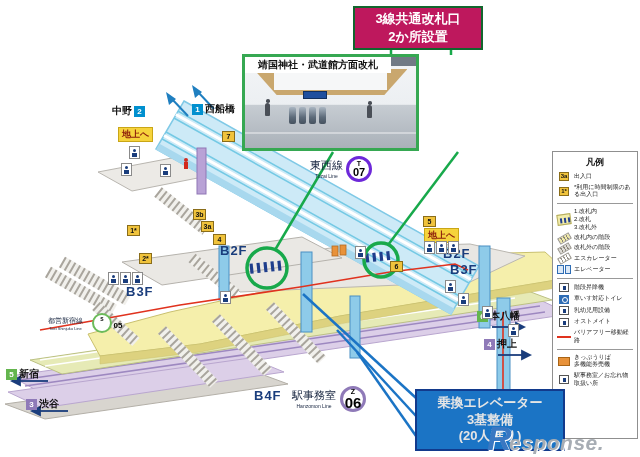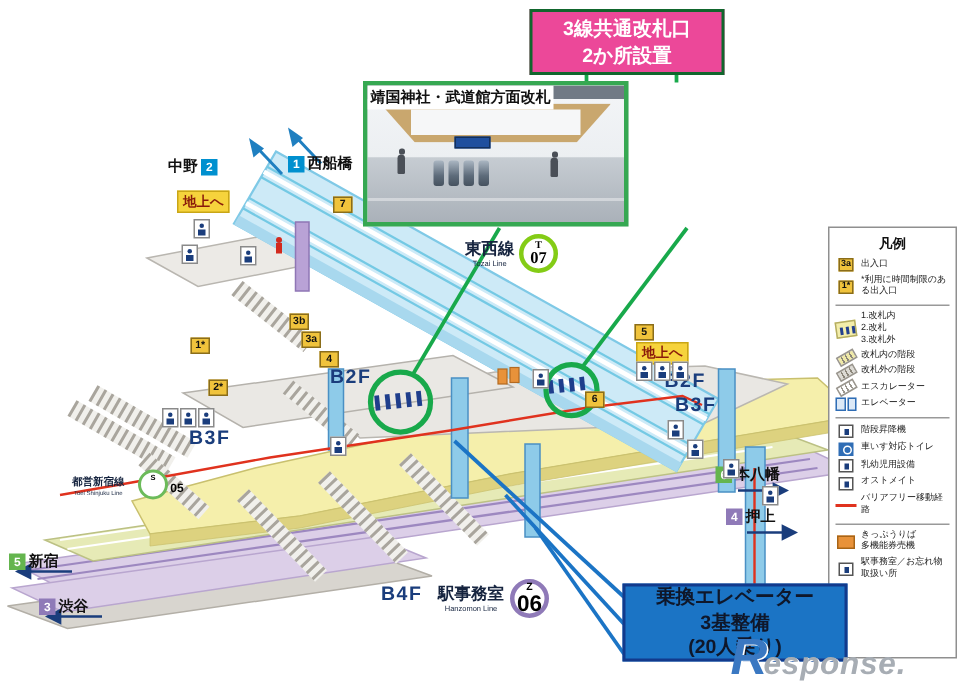--- a/index.html
+++ b/index.html
@@ -3,46 +3,46 @@
 <meta charset="utf-8">
 <style>
   * { box-sizing: border-box; margin: 0; padding: 0; }
   body { font-family: "Liberation Sans", "DejaVu Sans", sans-serif; background: #fff; }
   #stage { position: relative; width: 640px; height: 457px; background: #fff; overflow: hidden; }
 
   #diagram-svg { position: absolute; left: 0; top: 0; z-index: 1; }
 
   
   #top-box { position: absolute; left: 353px; top: 6px; width: 130px; height: 44px; z-index: 6;
-    background: #ec4899; border: 2px solid #11662d; color: #fff; font-weight: bold; font-size: 13px;
+    background: #be185d; border: 2px solid #11662d; color: #fff; font-weight: bold; font-size: 13px;
     display: flex; flex-direction: column; align-items: center; justify-content: center; line-height: 1.35; }
 
   
   .photo { position: absolute; top: 54px; height: 97px; border: 3px solid #36a852; background: #e8ecef; z-index: 5; overflow: hidden; }
   #photo-left  { left: 242px; width: 177px; }
   #photo-right { left: 419px; width: 167px; }
   .photo-caption { position: absolute; left: 0; top: 0; z-index: 3; background: #fff; color: #111;
-    font-weight: bold; font-size: 10px; padding: 1px 2px; white-space: nowrap; }
+    font-weight: bold; font-size: 10px; padding: 1px 13px; white-space: nowrap; }
   .scene { position: absolute; inset: 0; background: linear-gradient(#f3f5f7 0%, #eceff2 52%, #c6ccd2 53%, #aab1b9 100%); }
   .scene .topstrip { position: absolute; left: 0; right: 0; top: 0; height: 9px; background: #717a85; }
   .ceiling { position: absolute; left: 5%; right: 5%; top: 12px; height: 26px; background: #c9a76e;
     clip-path: polygon(0 0, 100% 0, 85% 100%, 15% 100%); }
   .ceiling-in { position: absolute; left: 17%; right: 17%; top: 16px; height: 17px; background: #f6f7f8; }
   .sign { position: absolute; width: 24px; height: 8px; background: #1f4f9e; border: 1px solid #12305e; }
   .gate { position: absolute; width: 7px; height: 17px; border-radius: 2px;
     background: linear-gradient(#aab6c2, #5d6b7a 60%, #46525f); }
   .person { position: absolute; width: 5px; height: 13px; background: #4a4f57; border-radius: 2.5px 2.5px 1px 1px; }
   .person::before { content: ""; position: absolute; top: -4px; left: 1px; width: 3.5px; height: 3.5px; border-radius: 50%; background: #4a4f57; }
   .booth { position: absolute; width: 20px; height: 11px; background: #eef0f2; border: 1px solid #c2c7cc;
     border-radius: 50% 50% 42% 42% / 65% 65% 38% 38%; }
   .floorline { position: absolute; left: 0; right: 0; height: 2px; background: #ffffff66; }
 
   
-  #bottom-box { position: absolute; left: 415px; top: 389px; width: 150px; height: 52px; z-index: 5;
-    background: #1b74c5; border: 2px solid #123a8c; color: #0f172a; font-weight: bold; font-size: 13px;
+  #bottom-box { position: absolute; left: 415px; top: 389px; width: 150px; height: 62px; z-index: 5;
+    background: #1b74c5; border: 2px solid #123a8c; color: #e5e5e5; font-weight: bold; font-size: 13px;
     display: flex; flex-direction: column; align-items: center; justify-content: center; line-height: 1.3; }
 
   
   #watermark { position: absolute; left: 487px; top: 419px; z-index: 8; white-space: nowrap;
     font-weight: bold; font-style: italic; letter-spacing: 0.5px; }
   #watermark .wm-r { font-size: 34px; color: #3a78c2; text-shadow: 1px 1px 0 #fff; }
   #watermark .wm-rest { font-size: 21px; color: #a7adb4; margin-left: -3px; text-shadow: 1px 1px 0 #fff; }
 
   
   #legend { position: absolute; left: 552px; top: 151px; width: 86px; height: 288px; z-index: 4;
@@ -70,30 +70,30 @@
   .ic-redline { width: 14px; height: 2px; background: #e0321e; }
   .ic-ticket { width: 12px; height: 9px; background: #e8923a; border: 1px solid #a86416; }
 
   
   .lbl { position: absolute; z-index: 3; white-space: nowrap; }
   .floor { font-weight: bold; font-size: 13px; color: #1a3d7c; letter-spacing: 1px; }
   #b2f-l { left: 220px; top: 243px; } #b2f-r { left: 443px; top: 246px; }
   #b3f-l { left: 126px; top: 284px; } #b3f-r { left: 450px; top: 262px; }
   #b4f   { left: 254px; top: 388px; }
 
-  .linelabel .jp { font-weight: bold; color: #16243f; }
+  .linelabel .jp { font-weight: normal; color: #16243f; }
   .linelabel .en { color: #16243f; }
   #tozai-lbl { left: 310px; top: 158px; text-align: center; } #tozai-lbl .jp { font-size: 11px; } #tozai-lbl .en { font-size: 5px; }
   #hanzomon-lbl { left: 292px; top: 388px; text-align: center; } #hanzomon-lbl .jp { font-size: 11px; } #hanzomon-lbl .en { font-size: 5px; }
   #shinjuku-lbl { left: 48px; top: 316px; text-align: center; } #shinjuku-lbl .jp { font-size: 7px; } #shinjuku-lbl .en { font-size: 4px; }
 
   .code-circle { position: absolute; z-index: 3; background: #fff; border-radius: 50%;
     display: flex; flex-direction: column; align-items: center; justify-content: center; line-height: 1; }
   .code-circle .cl { font-weight: bold; } .code-circle .cn { font-weight: bold; }
-  #tozai-code { left: 346px; top: 156px; width: 26px; height: 26px; border: 3px solid #84cc16; font-family: Liberation Serif, serif; }
+  #tozai-code { left: 346px; top: 156px; width: 26px; height: 26px; border: 3px solid #6d28d9; }
   #tozai-code .cl { font-size: 7px; } #tozai-code .cn { font-size: 11px; }
   #hanzomon-code { left: 340px; top: 386px; width: 26px; height: 26px; border: 3px solid #8f7ab8; }
   #hanzomon-code .cl { font-size: 7px; } #hanzomon-code .cn { font-size: 15px; }
   #shinjuku-code { left: 92px; top: 313px; width: 20px; height: 20px; border: 2.5px solid #6cbb5a; }
   #shinjuku-code .cl { font-size: 5px; } #shinjuku-code .cn { font-size: 8px; margin-left: 32px; }
 
   .dir { display: flex; align-items: center; gap: 2px; font-weight: bold; font-size: 10px; color: #111; }
   .tsq { display: inline-flex; align-items: center; justify-content: center; width: 11px; height: 11px;
     color: #fff; font-size: 8px; font-weight: bold; }
   .tsq.tozai { background: #0090cf; } .tsq.hanzo { background: #8f7ab8; } .tsq.shinj { background: #64b54e; }

